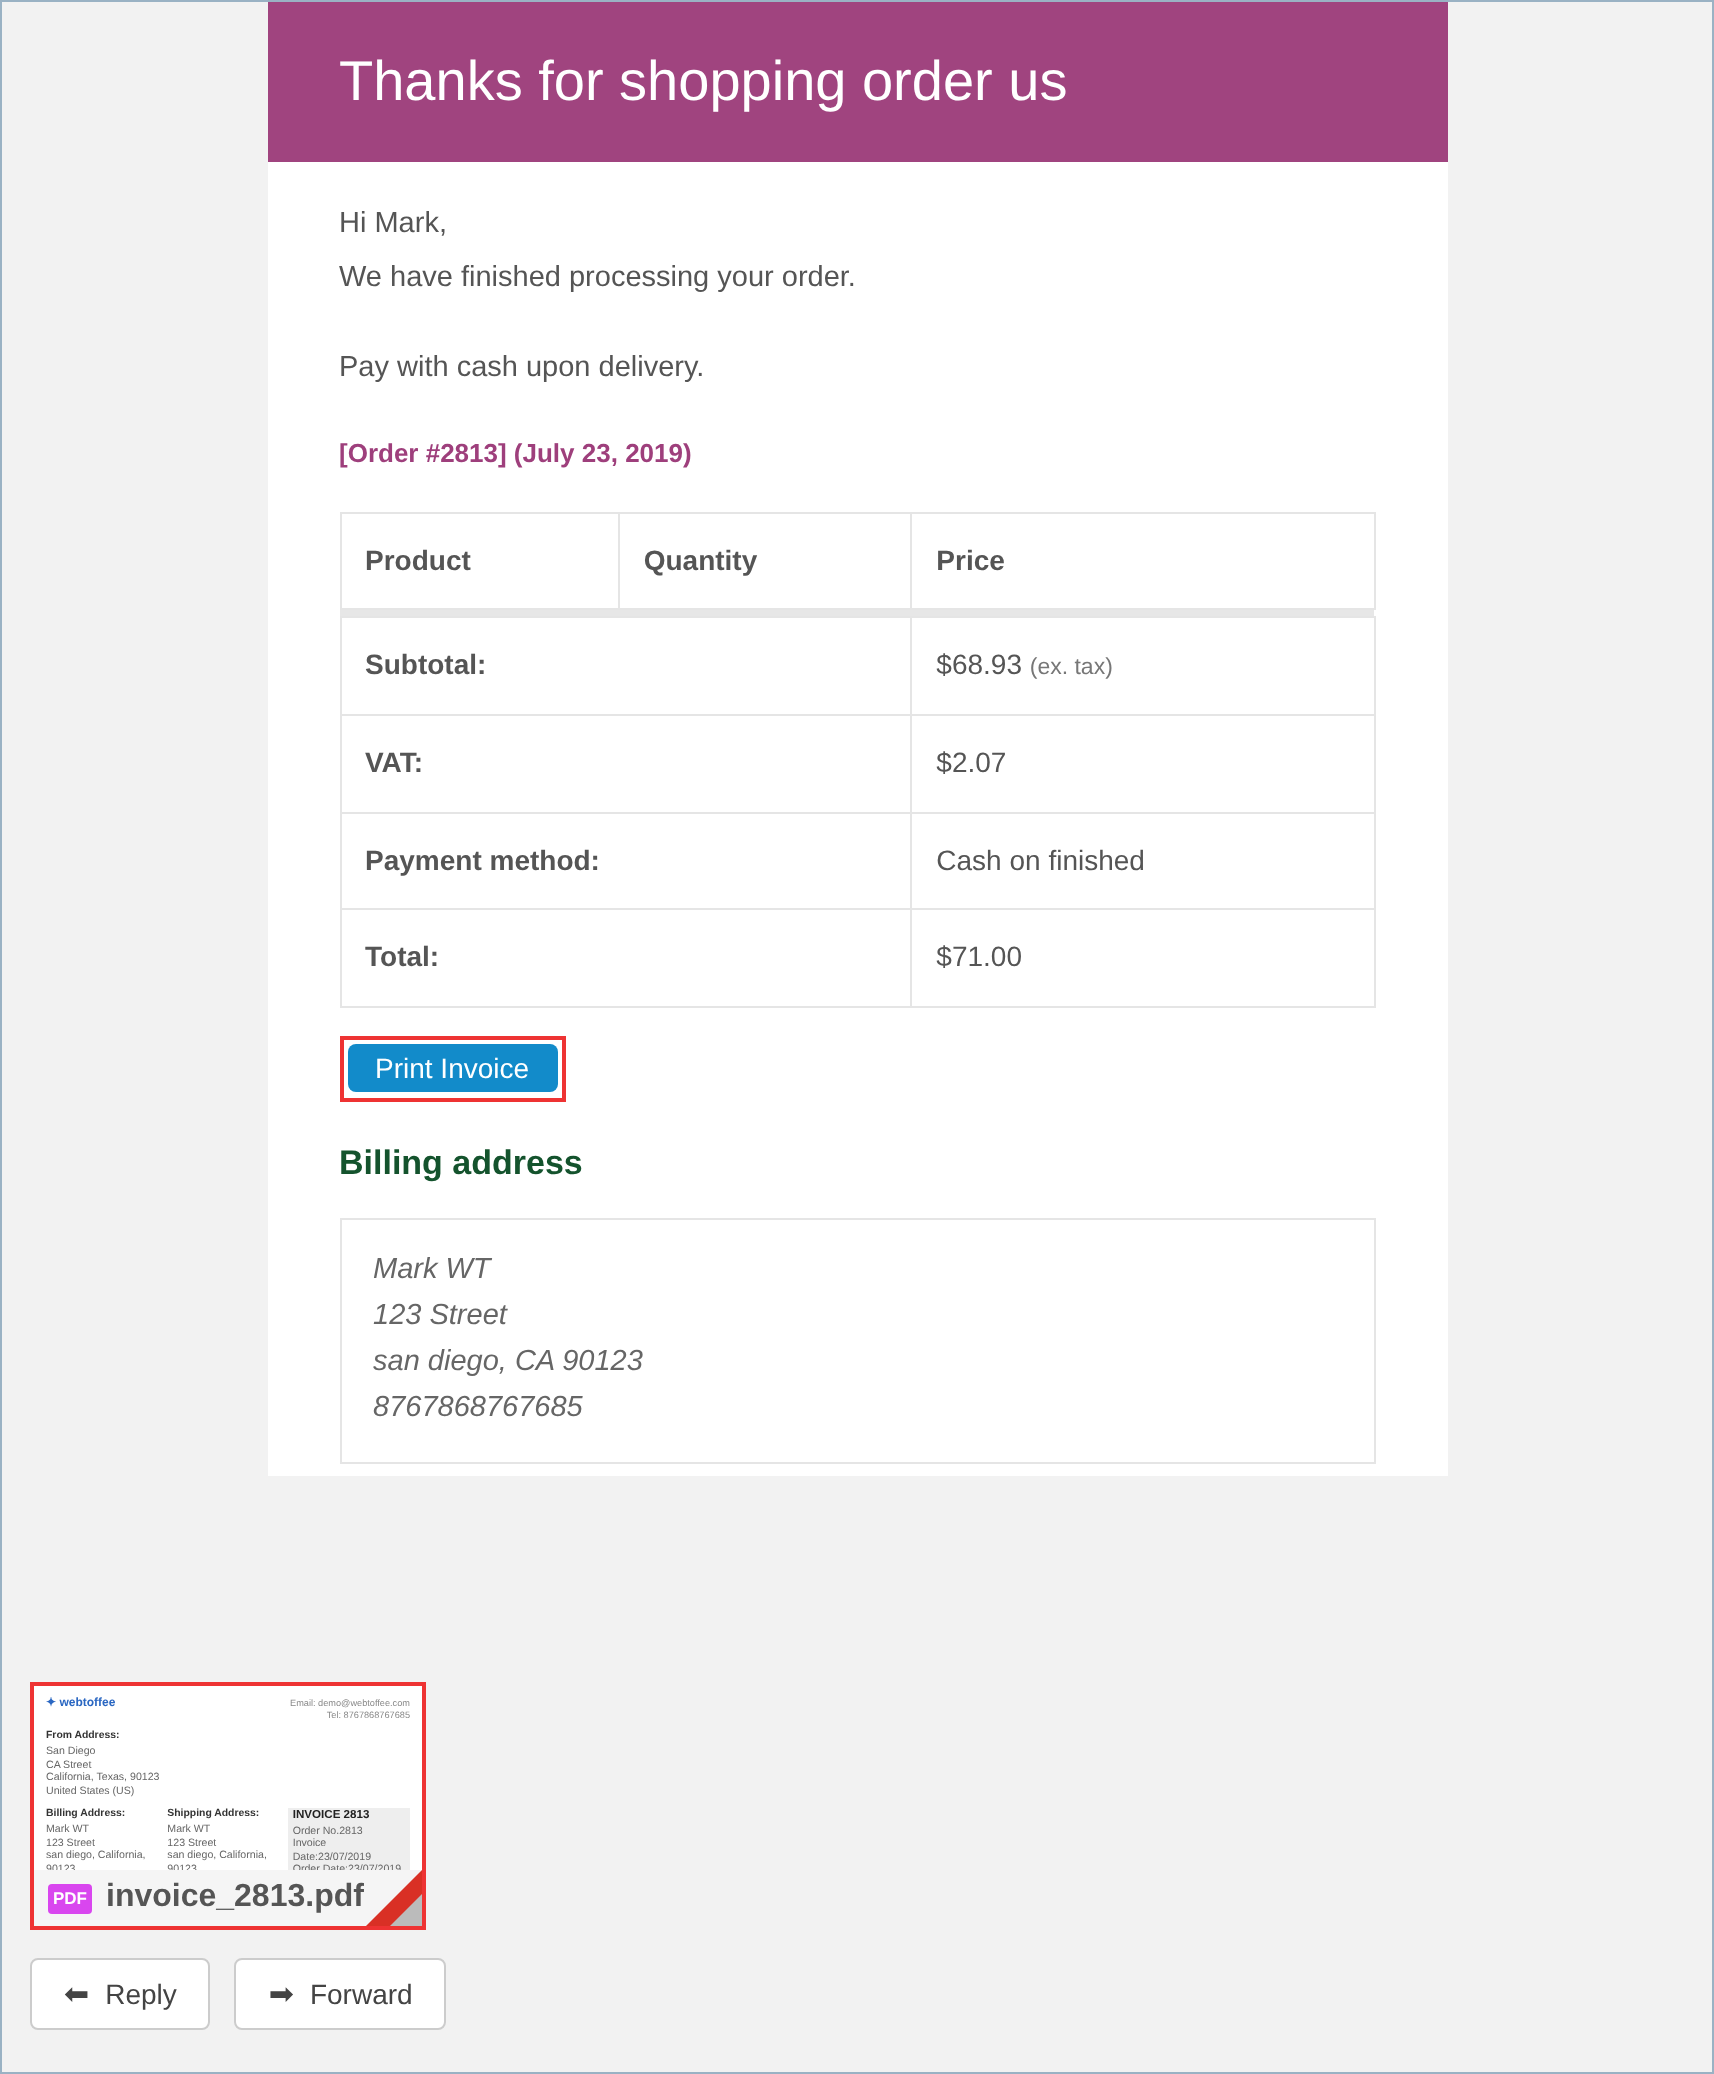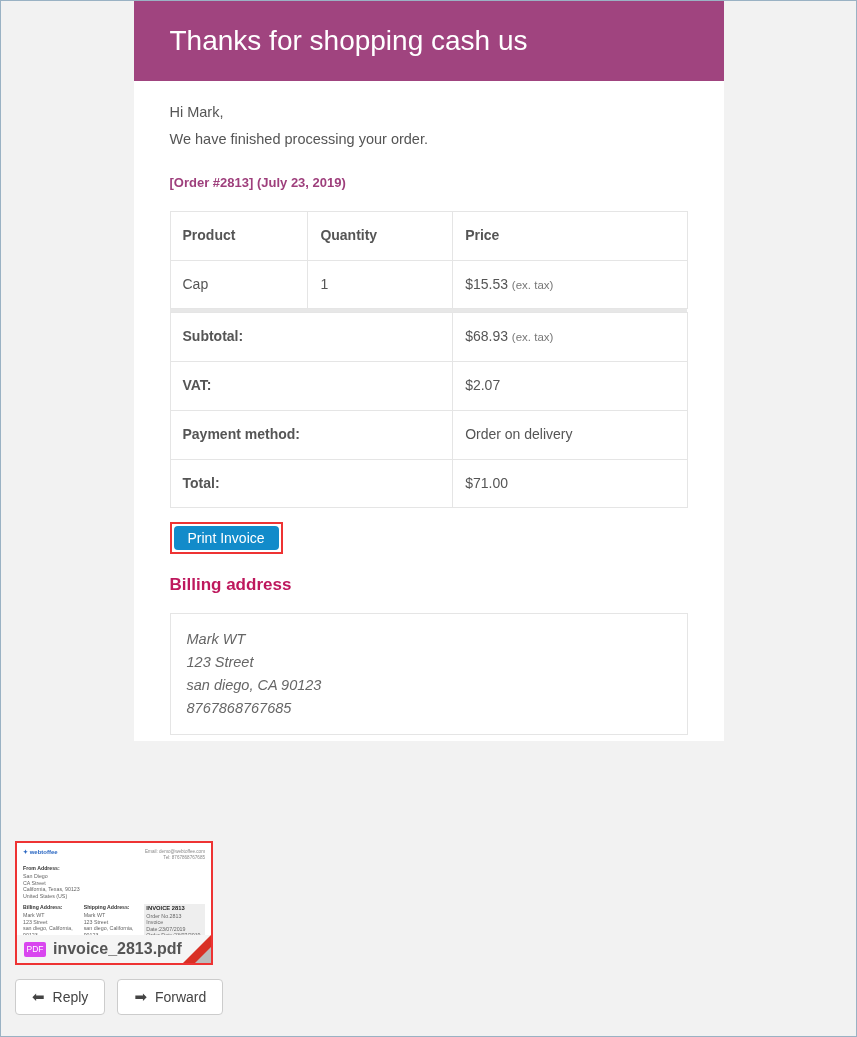--- a/index.html
+++ b/index.html
@@ -83,21 +83,21 @@
     .print-invoice {
       background: #128bca;
       color: #fff;
       border: none;
       border-radius: 4px;
       font-size: 14px;
       padding: 4px 14px;
       cursor: pointer;
     }
     .billing-heading {
-      color: #be185d;
+      color: #14532d;
       font-weight: 700;
       font-size: 17px;
       margin: 18px 0 14px 0;
     }
     .billing-box {
       border: 1px solid #e5e5e5;
       padding: 14px 16px;
       font-style: italic;
       color: #666;
       line-height: 1.6;
@@ -139,21 +139,21 @@
       display: flex;
       align-items: center;
       gap: 7px;
       padding: 0 7px;
       position: relative;
     }
     .pdf-badge {
       background: #d946ef;
       color: #fff;
       font-size: 8.5px;
-      font-weight: normal;
+      font-weight: bold;
       width: 22px;
       height: 15px;
       display: flex;
       align-items: center;
       justify-content: center;
       border-radius: 2px;
     }
     .attachment-filename {
       font-size: 16px;
       font-weight: bold;
@@ -204,62 +204,55 @@
     }
   </style>
 </head>
 <body>
 
 <div class="viewport">
 
   <div class="email-card-wrap">
     <div class="email-card">
 
-      <div class="email-header">Thanks for shopping cash us</div>
+      <div class="email-header">Thanks for shopping order us</div>
 
       <div class="email-body">
         <p>Hi Mark,</p>
         <p class="para2" style="margin-top:-6px">We have finished processing your order.</p>
+        <p class="para2">Pay with cash upon delivery.</p>
 
         <div class="order-heading">[Order #2813] (July 23, 2019)</div>
 
         <table class="order-table">
           <thead>
             <tr>
               <th>Product</th>
               <th>Quantity</th>
               <th>Price</th>
             </tr>
           </thead>
           <tbody>
-            <tr>
-              <td>Cap</td>
-              <td>1</td>
-              <td>
-                <span>$15.53</span>
-                <span class="extax">(ex. tax)</span>
-              </td>
-            </tr>
             <tr class="tfoot-sep">
                 <td colspan="3"></td>
               </tr>
             <tr>
               <td class="label-col" colspan="2">Subtotal:</td>
               <td>
                 <span>$68.93</span>
                 <span class="extax">(ex. tax)</span>
               </td>
             </tr>
             <tr>
               <td class="label-col" colspan="2">VAT:</td>
               <td>$2.07</td>
             </tr>
             <tr>
               <td class="label-col" colspan="2">Payment method:</td>
-              <td>Order on delivery</td>
+              <td>Cash on finished</td>
             </tr>
             <tr>
               <td class="label-col" colspan="2">Total:</td>
               <td>$71.00</td>
             </tr>
           </tbody>
         </table>
 
         <div class="print-invoice-wrap">
           <button class="print-invoice">Print Invoice</button>

